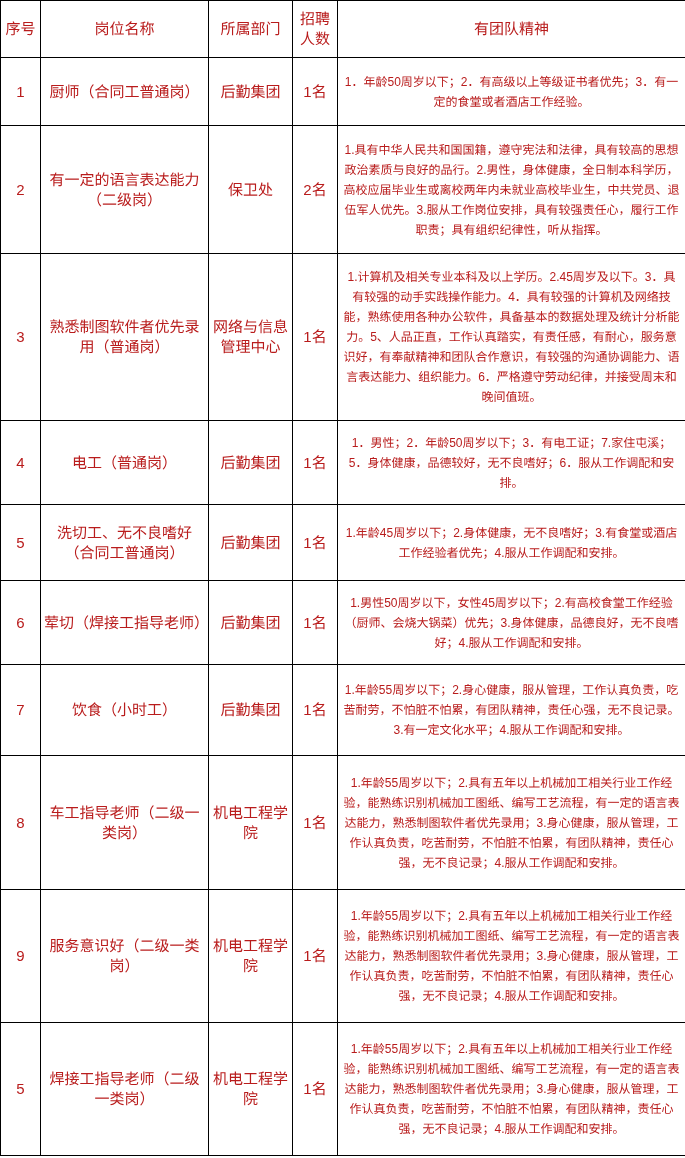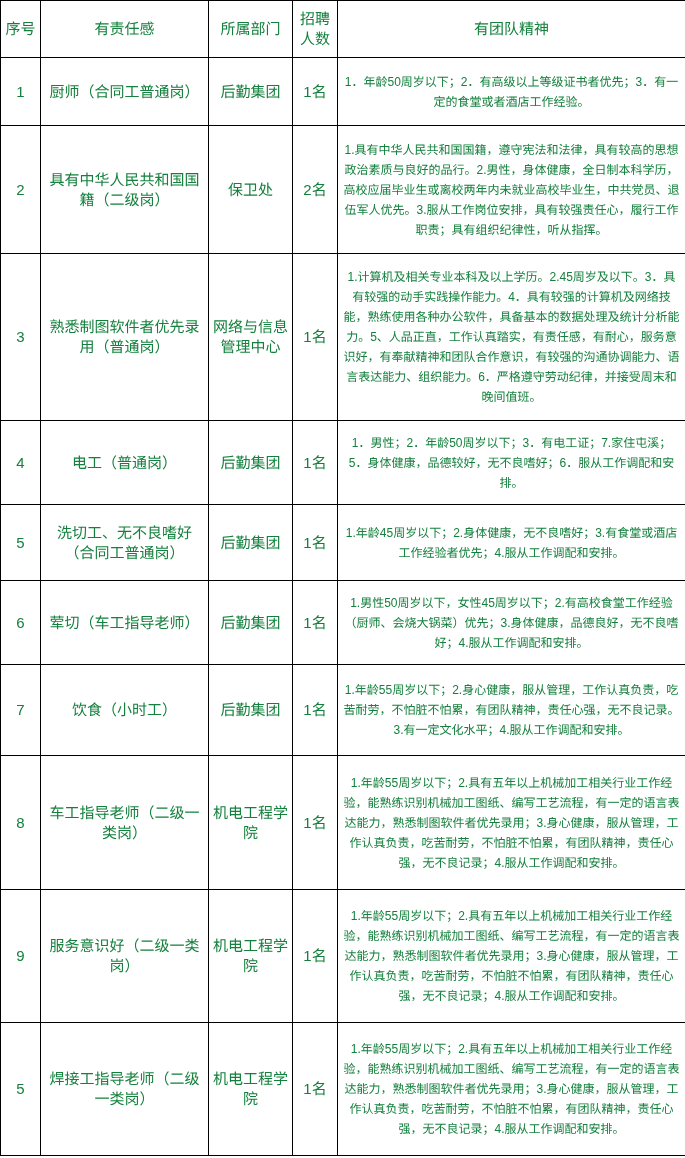--- a/index.html
+++ b/index.html
@@ -8,21 +8,21 @@
     background: #ffffff;
   }
   body {
     width: 685px;
   }
   table.recruit {
     border-collapse: collapse;
     table-layout: fixed;
     width: 685px;
     font-family: "Liberation Sans", "DejaVu Sans", sans-serif;
-    color: #15803d;
+    color: #b91c1c;
     background: #ffffff;
   }
   table.recruit th,
   table.recruit td {
     border: 1px solid #000000;
     text-align: center;
     vertical-align: middle;
     font-weight: normal;
     font-size: 15px;
     line-height: 20px;
@@ -61,37 +61,37 @@
   <colgroup>
     <col class="c-no">
     <col class="c-pos">
     <col class="c-dept">
     <col class="c-cnt">
     <col class="c-cond">
   </colgroup>
   <thead>
     <tr>
         <th>序号</th>
-        <th>有责任感</th>
+        <th>岗位名称</th>
         <th>所属部门</th>
         <th>招聘人数</th>
         <th>有团队精神</th>
       </tr>
   </thead>
   <tbody>
       <tr>
     <td>1</td>
     <td>厨师（合同工普通岗）</td>
     <td>后勤集团</td>
     <td>1名</td>
     <td class="cond">1．年龄50周岁以下；2．有高级以上等级证书者优先；3．有一定的食堂或者酒店工作经验。</td>
   </tr>
       <tr>
     <td>2</td>
-    <td>具有中华人民共和国国籍（二级岗）</td>
+    <td>有一定的语言表达能力（二级岗）</td>
     <td>保卫处</td>
     <td>2名</td>
     <td class="cond">1.具有中华人民共和国国籍，遵守宪法和法律，具有较高的思想政治素质与良好的品行。2.男性，身体健康，全日制本科学历，高校应届毕业生或离校两年内未就业高校毕业生，中共党员、退伍军人优先。3.服从工作岗位安排，具有较强责任心，履行工作职责；具有组织纪律性，听从指挥。</td>
   </tr>
       <tr>
     <td>3</td>
     <td>熟悉制图软件者优先录用（普通岗）</td>
     <td>网络与信息管理中心</td>
     <td>1名</td>
     <td class="cond">1.计算机及相关专业本科及以上学历。2.45周岁及以下。3．具有较强的动手实践操作能力。4．具有较强的计算机及网络技能，熟练使用各种办公软件，具备基本的数据处理及统计分析能力。5、人品正直，工作认真踏实，有责任感，有耐心，服务意识好，有奉献精神和团队合作意识，有较强的沟通协调能力、语言表达能力、组织能力。6．严格遵守劳动纪律，并接受周末和晚间值班。</td>
@@ -105,21 +105,21 @@
   </tr>
       <tr>
     <td>5</td>
     <td>洗切工、无不良嗜好（合同工普通岗）</td>
     <td>后勤集团</td>
     <td>1名</td>
     <td class="cond">1.年龄45周岁以下；2.身体健康，无不良嗜好；3.有食堂或酒店工作经验者优先；4.服从工作调配和安排。</td>
   </tr>
       <tr>
     <td>6</td>
-    <td>荤切（车工指导老师）</td>
+    <td>荤切（焊接工指导老师）</td>
     <td>后勤集团</td>
     <td>1名</td>
     <td class="cond">1.男性50周岁以下，女性45周岁以下；2.有高校食堂工作经验（厨师、会烧大锅菜）优先；3.身体健康，品德良好，无不良嗜好；4.服从工作调配和安排。</td>
   </tr>
       <tr>
     <td>7</td>
     <td>饮食（小时工）</td>
     <td>后勤集团</td>
     <td>1名</td>
     <td class="cond">1.年龄55周岁以下；2.身心健康，服从管理，工作认真负责，吃苦耐劳，不怕脏不怕累，有团队精神，责任心强，无不良记录。3.有一定文化水平；4.服从工作调配和安排。</td>

